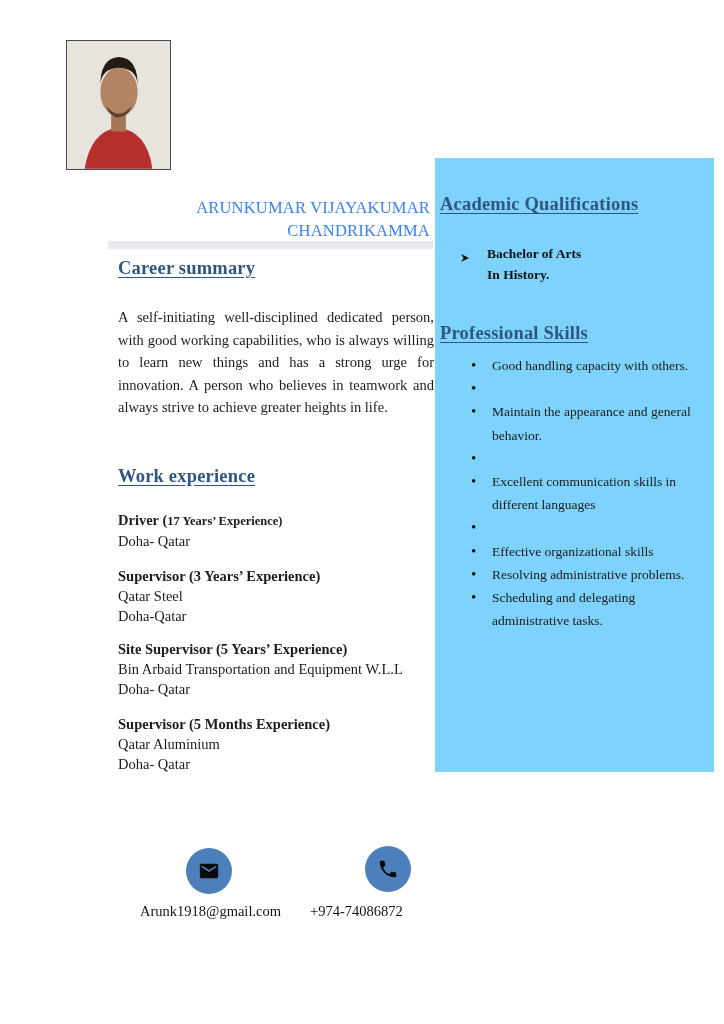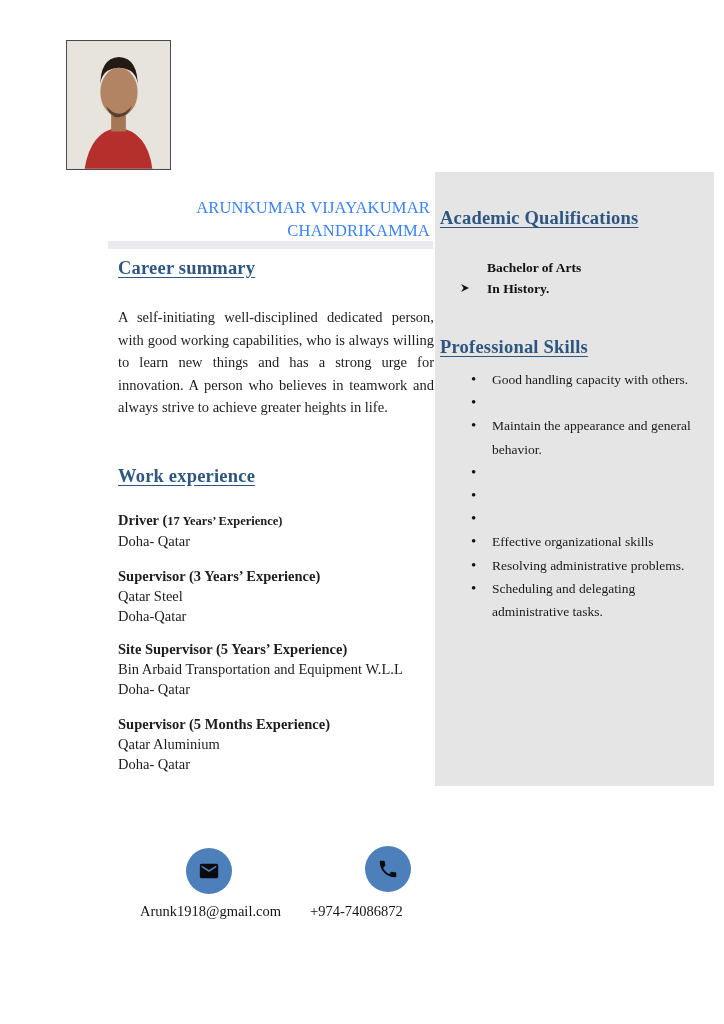--- a/index.html
+++ b/index.html
@@ -56,28 +56,28 @@
   .work-entry .entry-title { font-weight: bold; }
   .work-entry .entry-note { font-weight: bold; font-size: 12.5px; }
   .work-line { white-space: nowrap; }
   .entry-1 { top: 510px; }
   .entry-2 { top: 566px; }
   .entry-3 { top: 639px; }
   .entry-4 { top: 714px; }
 
   
   .right-panel {
-    position: absolute; left: 435px; top: 172px;
+    position: absolute; left: 435px; top: 158px;
     width: 279px; height: 614px;
-    background: #e5e5e5;
+    background: #7dd3fc;
   }
   .academic-heading { position: absolute; left: 5px; top: 36px; }
   .academic-list { position: absolute; left: 0; top: 86px; width: 100%; }
   .academic-item {
-    display: flex; align-items: flex-end;
+    display: flex; align-items: flex-start;
     padding-left: 25px; margin-bottom: 1px;
     font-weight: bold; font-size: 13.5px; line-height: 20.5px; color: #111;
   }
   .arrow-bullet { width: 27px; flex: 0 0 27px; padding-top: 5px; }
   .academic-text { width: 210px; }
 
   .skills-heading { position: absolute; left: 5px; top: 165px; }
   .skills-list { position: absolute; left: 0; top: 196px; width: 100%; }
   .skill-item {
     display: flex; align-items: flex-start;
@@ -176,20 +176,21 @@
         </div>
       <div class="skill-item">
           <span class="dot-bullet">•</span>
           <span class="skill-text">Maintain the appearance and general behavior.</span>
         </div>
       <div class="skill-item">
           <span class="dot-bullet">•</span>
         </div>
       <div class="skill-item">
           <span class="dot-bullet">•</span>
+          <span class="skill-text">Excellent communication skills in different languages</span>
         </div>
       <div class="skill-item">
           <span class="dot-bullet">•</span>
           <span class="skill-text"></span>
         </div>
       <div class="skill-item">
           <span class="dot-bullet">•</span>
           <span class="skill-text">Effective organizational skills</span>
         </div>
       <div class="skill-item">

